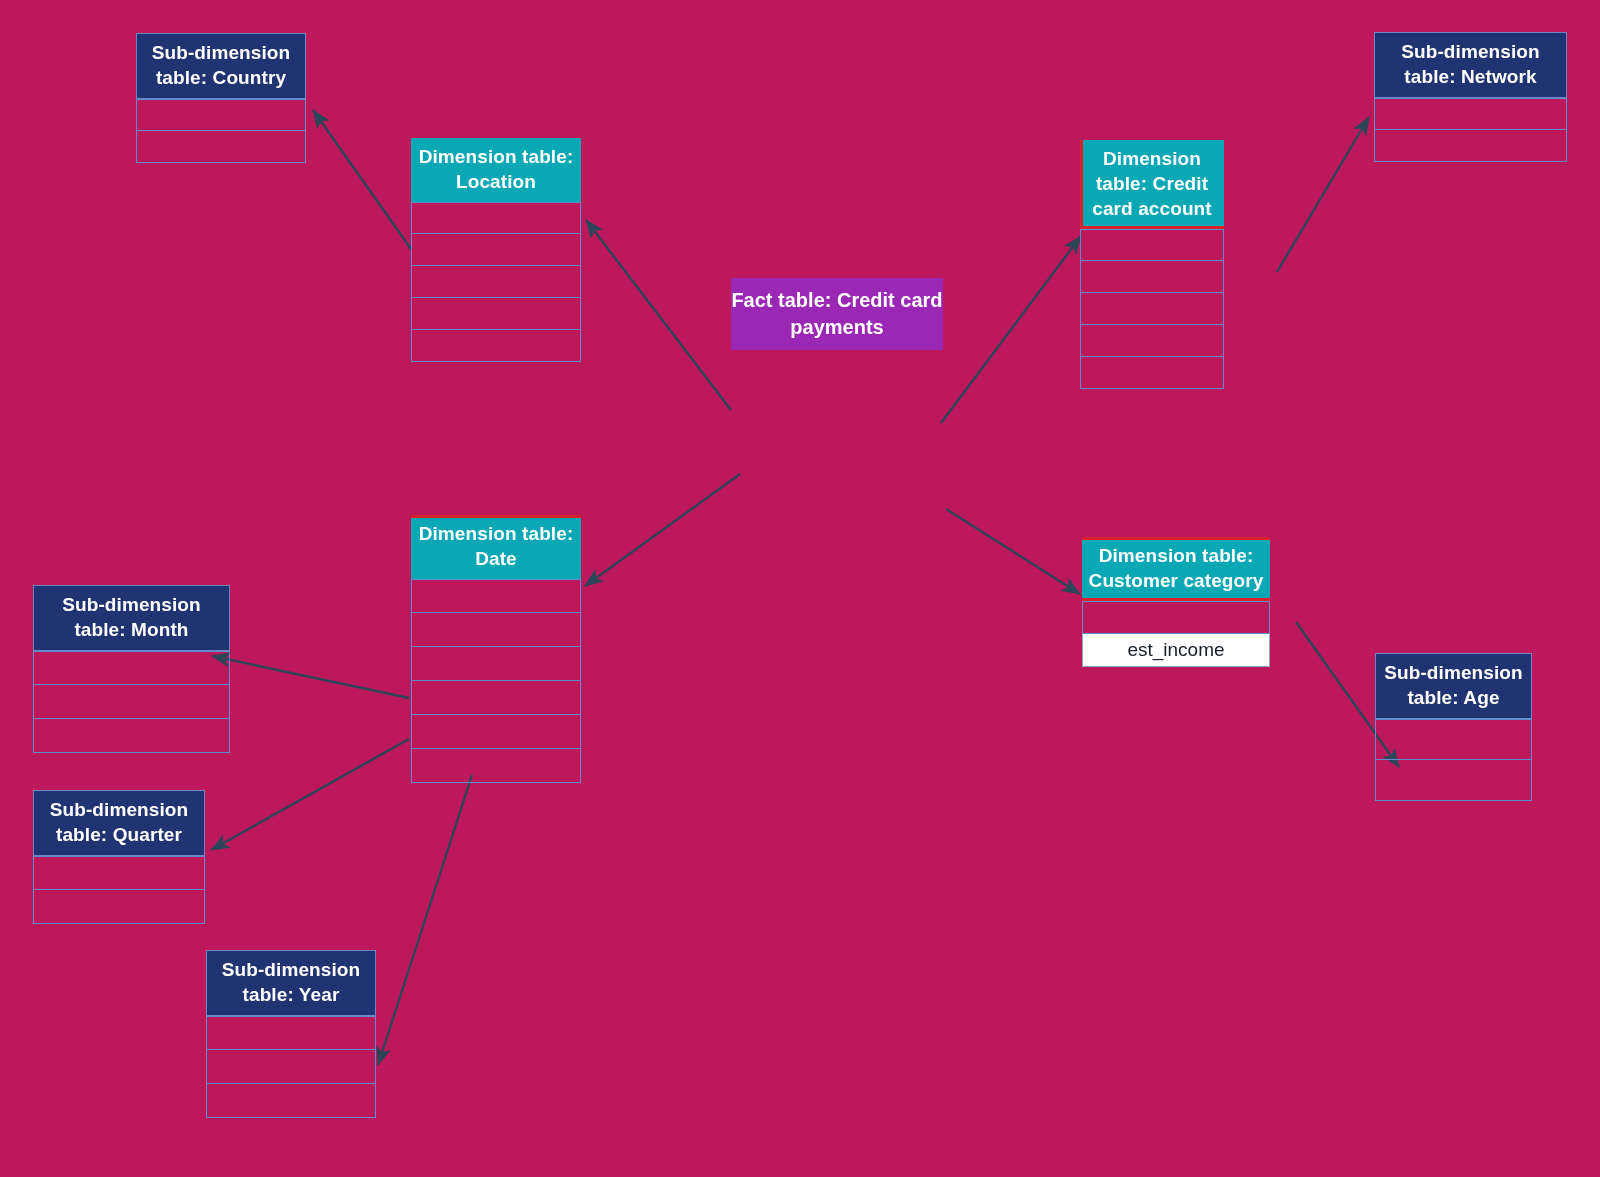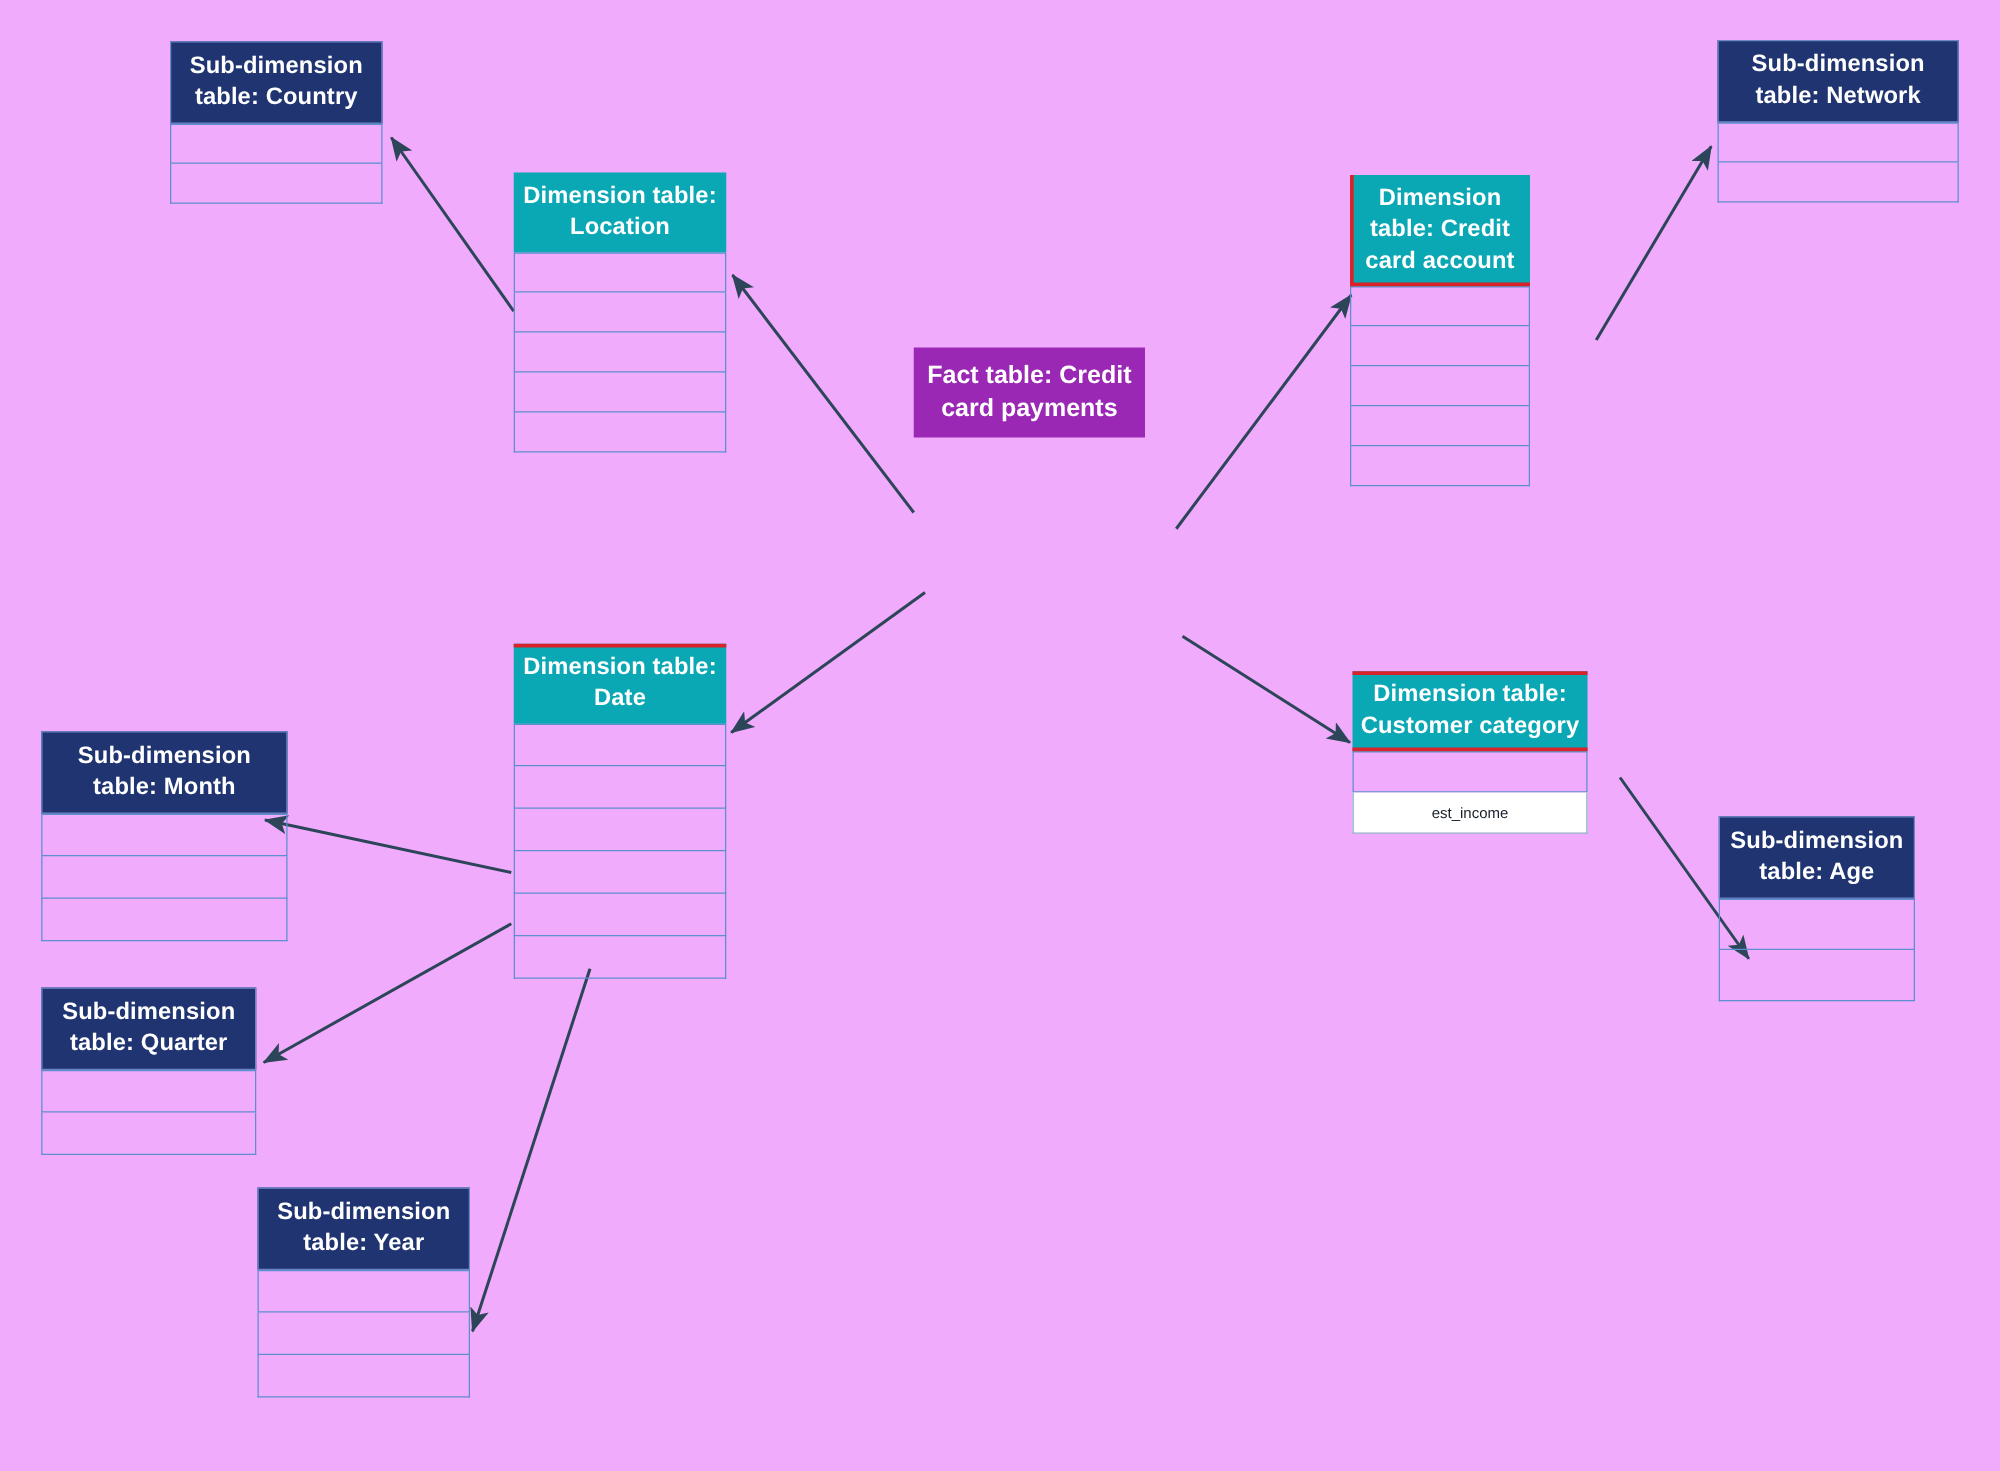--- a/index.html
+++ b/index.html
@@ -5,21 +5,21 @@
 <style>
   html, body {
     margin: 0;
     padding: 0;
     background: #000000;
   }
   #canvas {
     position: relative;
     width: 1600px;
     height: 1177px;
-    background: #f0abfc;
+    background: #be185d;
     font-family: "Liberation Sans", sans-serif;
     overflow: hidden;
   }
 
   
   .entity {
     position: absolute;
     box-sizing: border-box;
     z-index: 3;
   }
@@ -50,21 +50,21 @@
     border-right: 1px solid #5d8fd0;
     border-bottom: 1px solid #5d8fd0;
     background: transparent;
   }
   .entity .row.first {
     border-top: 1px solid #5d8fd0;
   }
   .entity .row.filled {
     background: #ffffff;
     color: #17202a;
-    font-size: 12px;
+    font-size: 19px;
     display: flex;
     align-items: center;
     justify-content: center;
     border-color: #8fa8c9;
   }
 
   
   .accent-top {
     position: absolute;
     left: 0; right: 0; top: 0;
@@ -157,21 +157,21 @@
     <div class="hdr">Dimension table: Location</div>
     <div class="rows">
       <div class="row first" style="height:32px;"></div>
       <div class="row" style="height:32px;"></div>
       <div class="row" style="height:32px;"></div>
       <div class="row" style="height:32px;"></div>
       <div class="row" style="height:32px;"></div>
     </div>
   </div>
 
-  <div class="fact" style="left:731px; top:278px; width:185px; height:72px;">
+  <div class="fact" style="left:731px; top:278px; width:212px; height:72px;">
     <span>Fact table: Credit card payments</span>
   </div>
 
   <div class="entity teal" style="left:1080px; top:140px; width:144px;">
     <div style="position:relative;">
       <div class="hdr">Dimension table: Credit card account</div>
       <div class="accent-left"></div>
       <div class="accent-bottom"></div>
     </div>
     <div class="rows">

